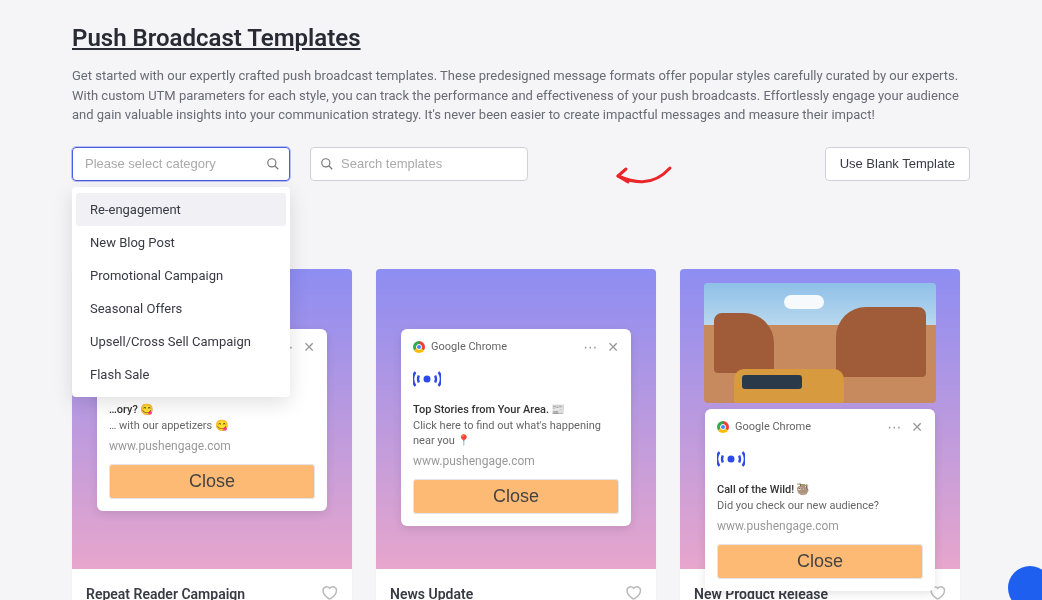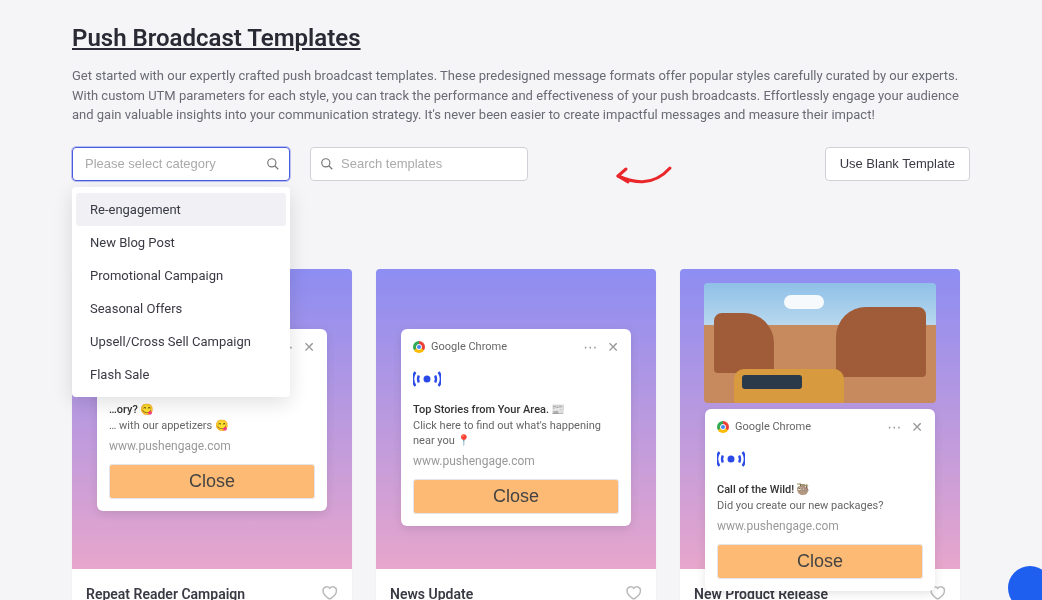--- a/index.html
+++ b/index.html
@@ -200,21 +200,21 @@
                 <svg viewBox="0 0 24 24" width="28" height="28" fill="none" stroke="#2b4ae8" stroke-width="2">
                     <path d="M5 9a7 7 0 0 0 0 6"></path>
                     <path d="M2 6a11 11 0 0 0 0 12"></path>
                     <path d="M19 9a7 7 0 0 1 0 6"></path>
                     <path d="M22 6a11 11 0 0 1 0 12"></path>
                     <circle cx="12" cy="12" r="2" fill="#2b4ae8"></circle>
                   </svg>
               </span>
               <div class="notif-text">
                 <div class="notif-title">Call of the Wild! 🦥</div>
-                <div class="notif-sub">Did you create our new packages?</div>
+                <div class="notif-sub">Did you check our new audience?</div>
                 <div class="notif-site">www.pushengage.com</div>
               </div>
             </div>
             <button class="notif-close">Close</button>
           </div>
         </div>
       </div>
       <div class="card-foot">
         <span class="card-title">New Product Release</span>
         <span class="heart">

